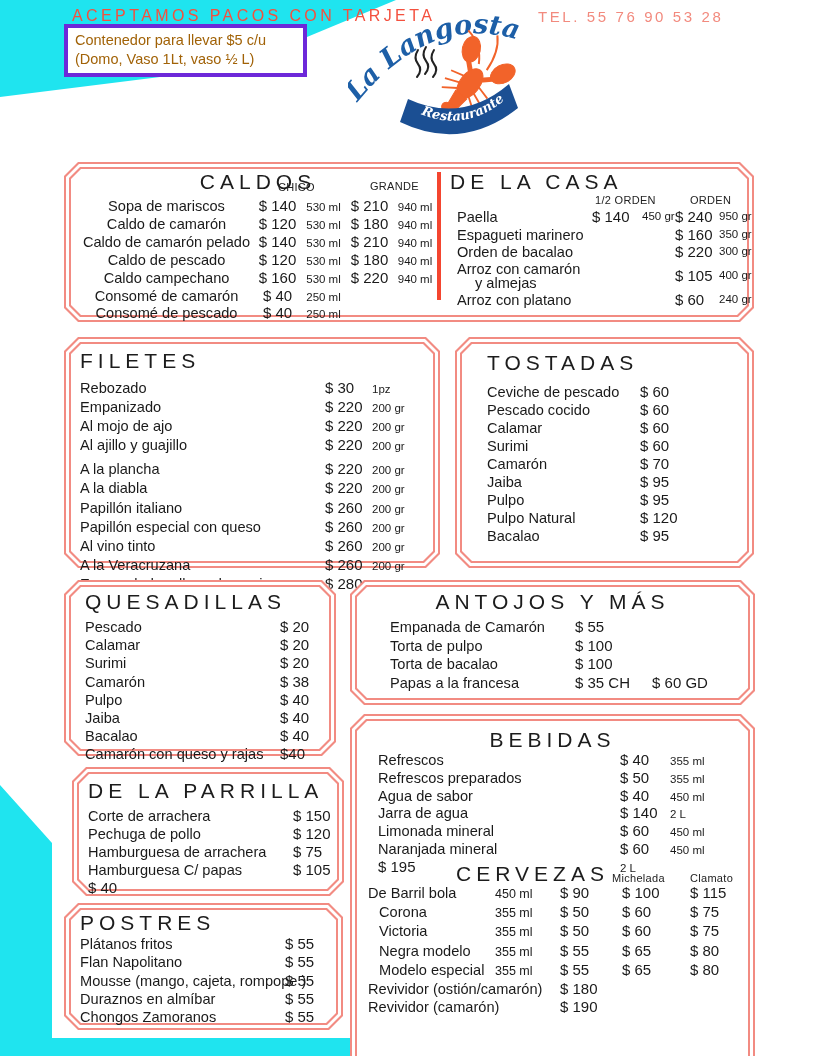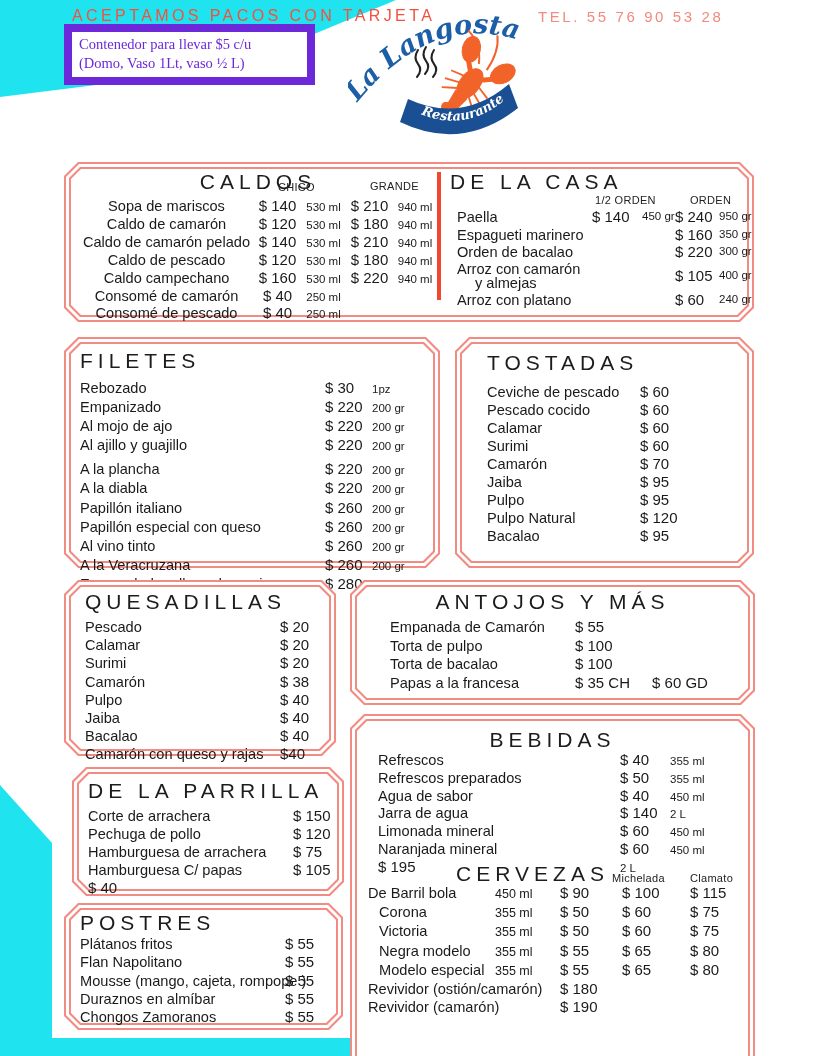--- a/index.html
+++ b/index.html
@@ -11,22 +11,22 @@
   
   .deco{position:absolute;inset:0;background:#1FE4EF;pointer-events:none;}
   #deco-top{clip-path:polygon(0 0,396px 0,232px 68px,0 97px);}
   #deco-bottom{clip-path:polygon(0 785px,52px 843px,52px 1038px,408px 1038px,440px 1056px,0 1056px);}
 
   
   .accept{position:absolute;left:72px;top:7px;font-size:16px;letter-spacing:3.4px;color:#F4503E;font-weight:500;z-index:4;}
   .phone{position:absolute;left:538px;top:8px;font-size:15px;letter-spacing:2.6px;color:#F28A7E;font-weight:500;z-index:4;}
   .takeout{
     position:absolute;left:64px;top:24px;width:222px;z-index:4;
-    background:#ffffff;border:8px solid #6d28d9;padding:3px 6px 4px 7px;
-    font-size:14.5px;line-height:1.32;color:#6d28d9;font-family:Liberation Serif, serif;
+    background:#ffffff;border:4px solid #6d28d9;padding:3px 6px 4px 7px;
+    font-size:14.5px;line-height:1.32;color:#a16207;
   }
   .logo{position:absolute;left:348px;top:4px;width:196px;height:158px;z-index:3;}
 
   
   .panel{position:absolute;z-index:2;}
   .layer{position:absolute;}
   .b1{inset:0;background:#F28B82;clip-path:polygon(14px 0,calc(100% - 14px) 0,100% 14px,100% calc(100% - 14px),calc(100% - 14px) 100%,14px 100%,0 calc(100% - 14px),0 14px);}
   .b2{inset:2px;background:#ffffff;clip-path:polygon(13px 0,calc(100% - 13px) 0,100% 13px,100% calc(100% - 13px),calc(100% - 13px) 100%,13px 100%,0 calc(100% - 13px),0 13px);}
   .b3{inset:5px;background:#F28B82;clip-path:polygon(11px 0,calc(100% - 11px) 0,100% 11px,100% calc(100% - 11px),calc(100% - 11px) 100%,11px 100%,0 calc(100% - 11px),0 11px);}
   .b4{inset:7px;background:#ffffff;clip-path:polygon(10px 0,calc(100% - 10px) 0,100% 10px,100% calc(100% - 10px),calc(100% - 10px) 100%,10px 100%,0 calc(100% - 10px),0 10px);}

